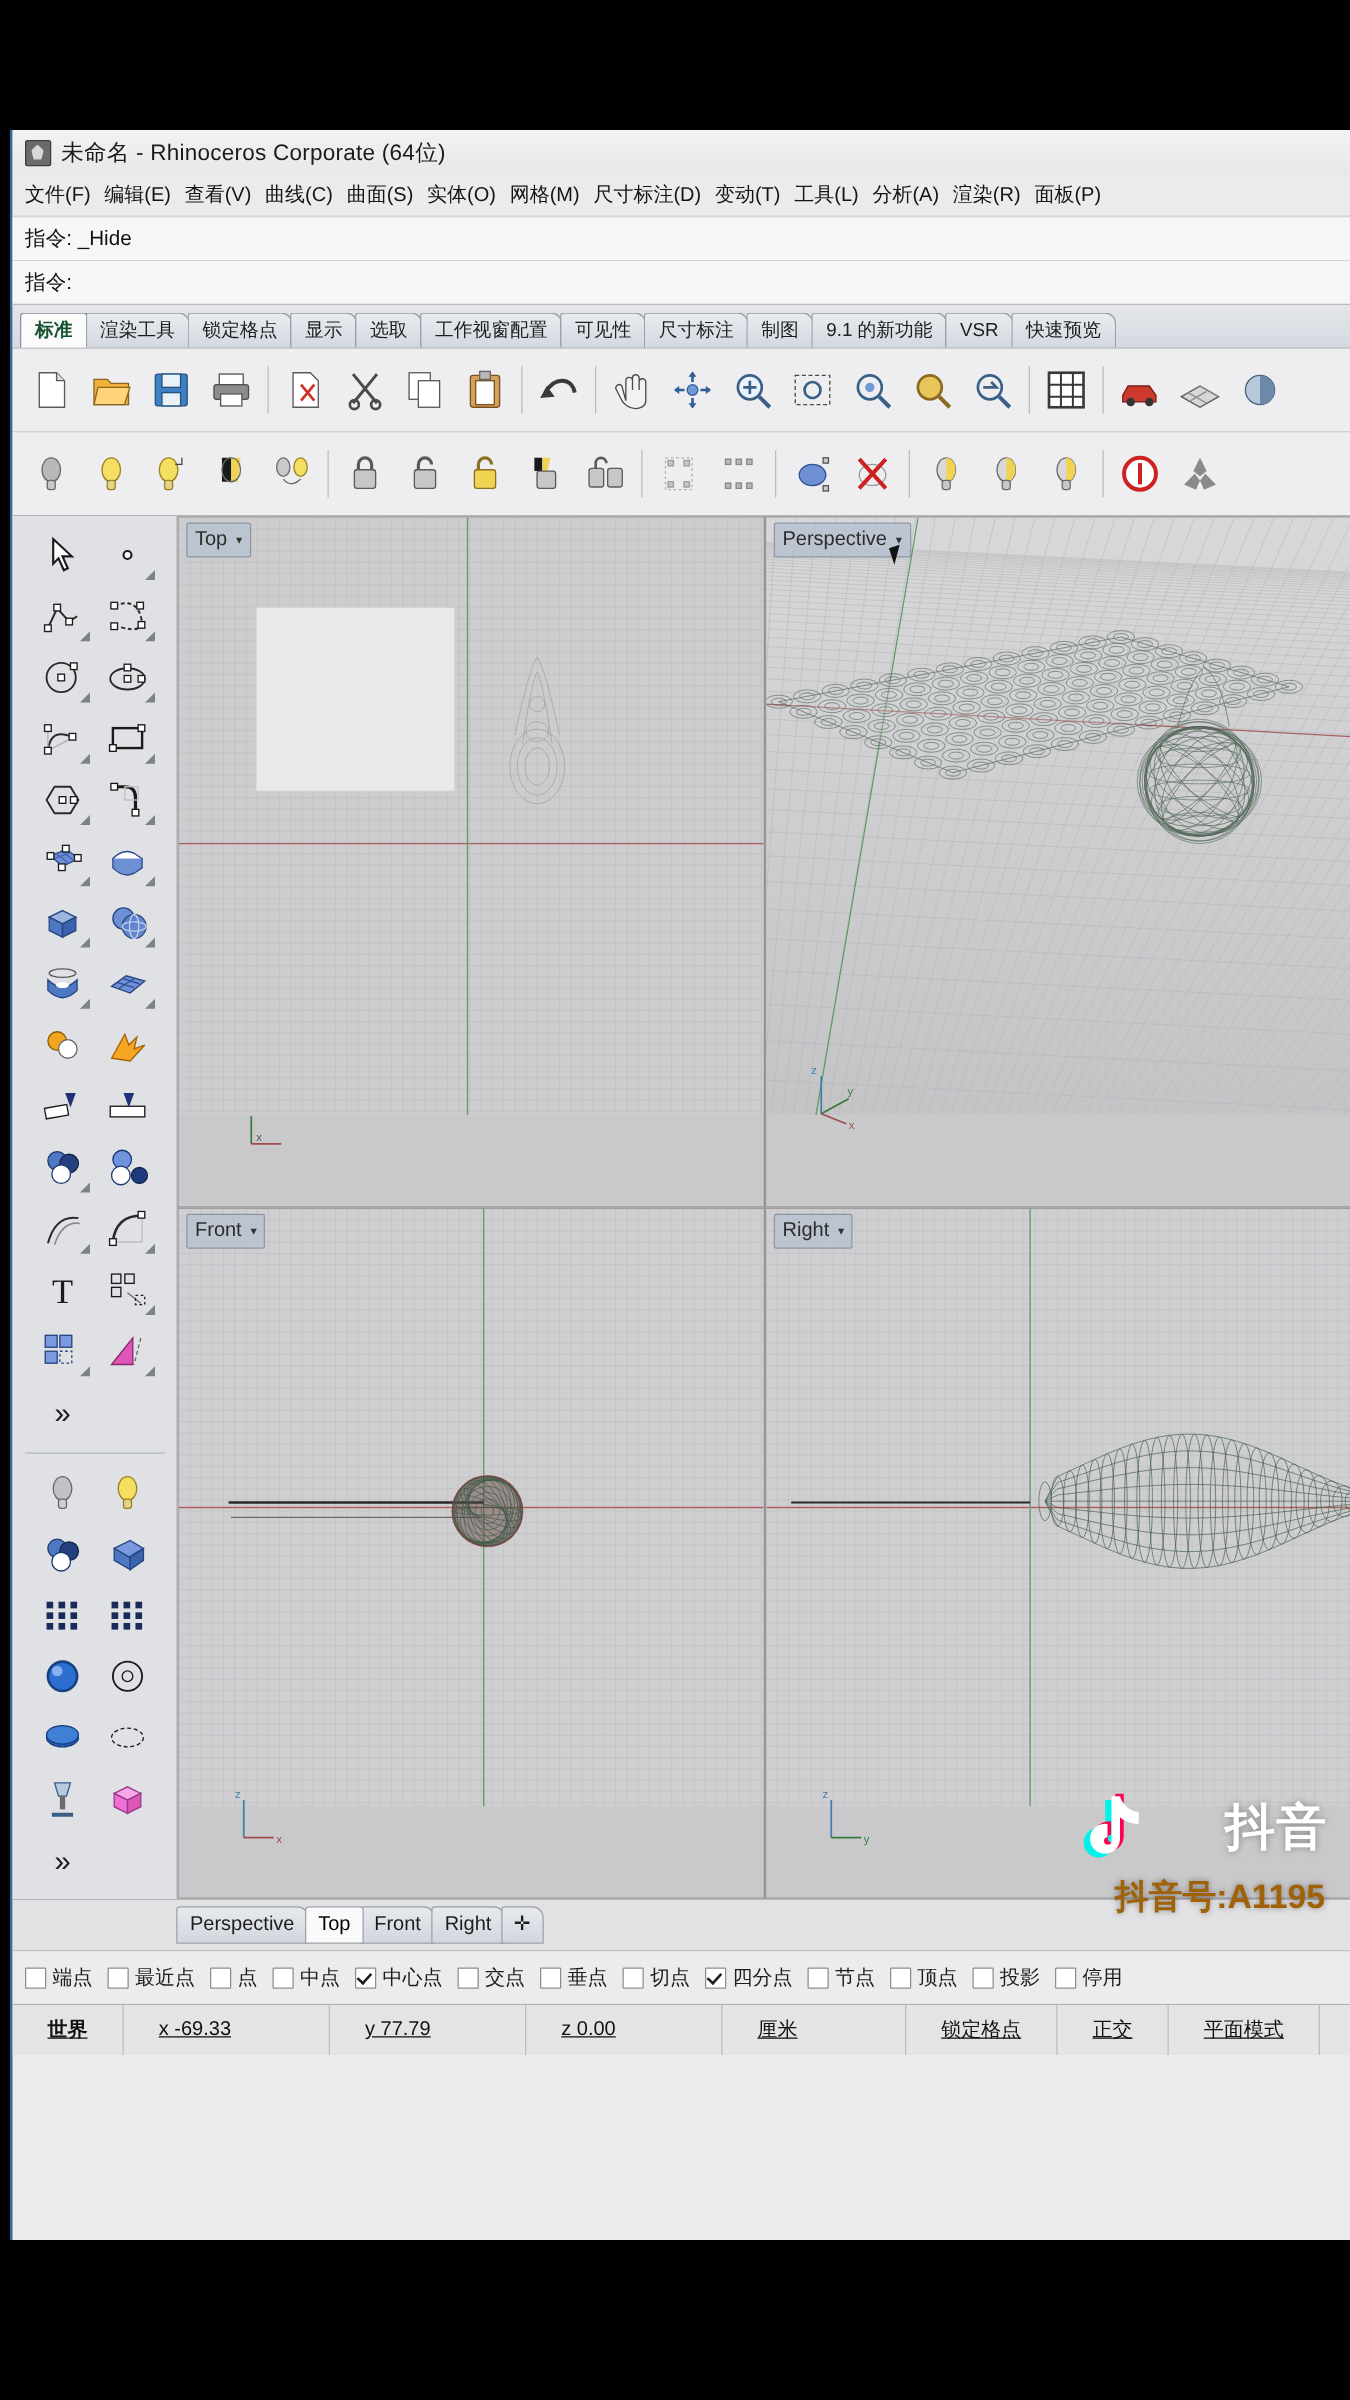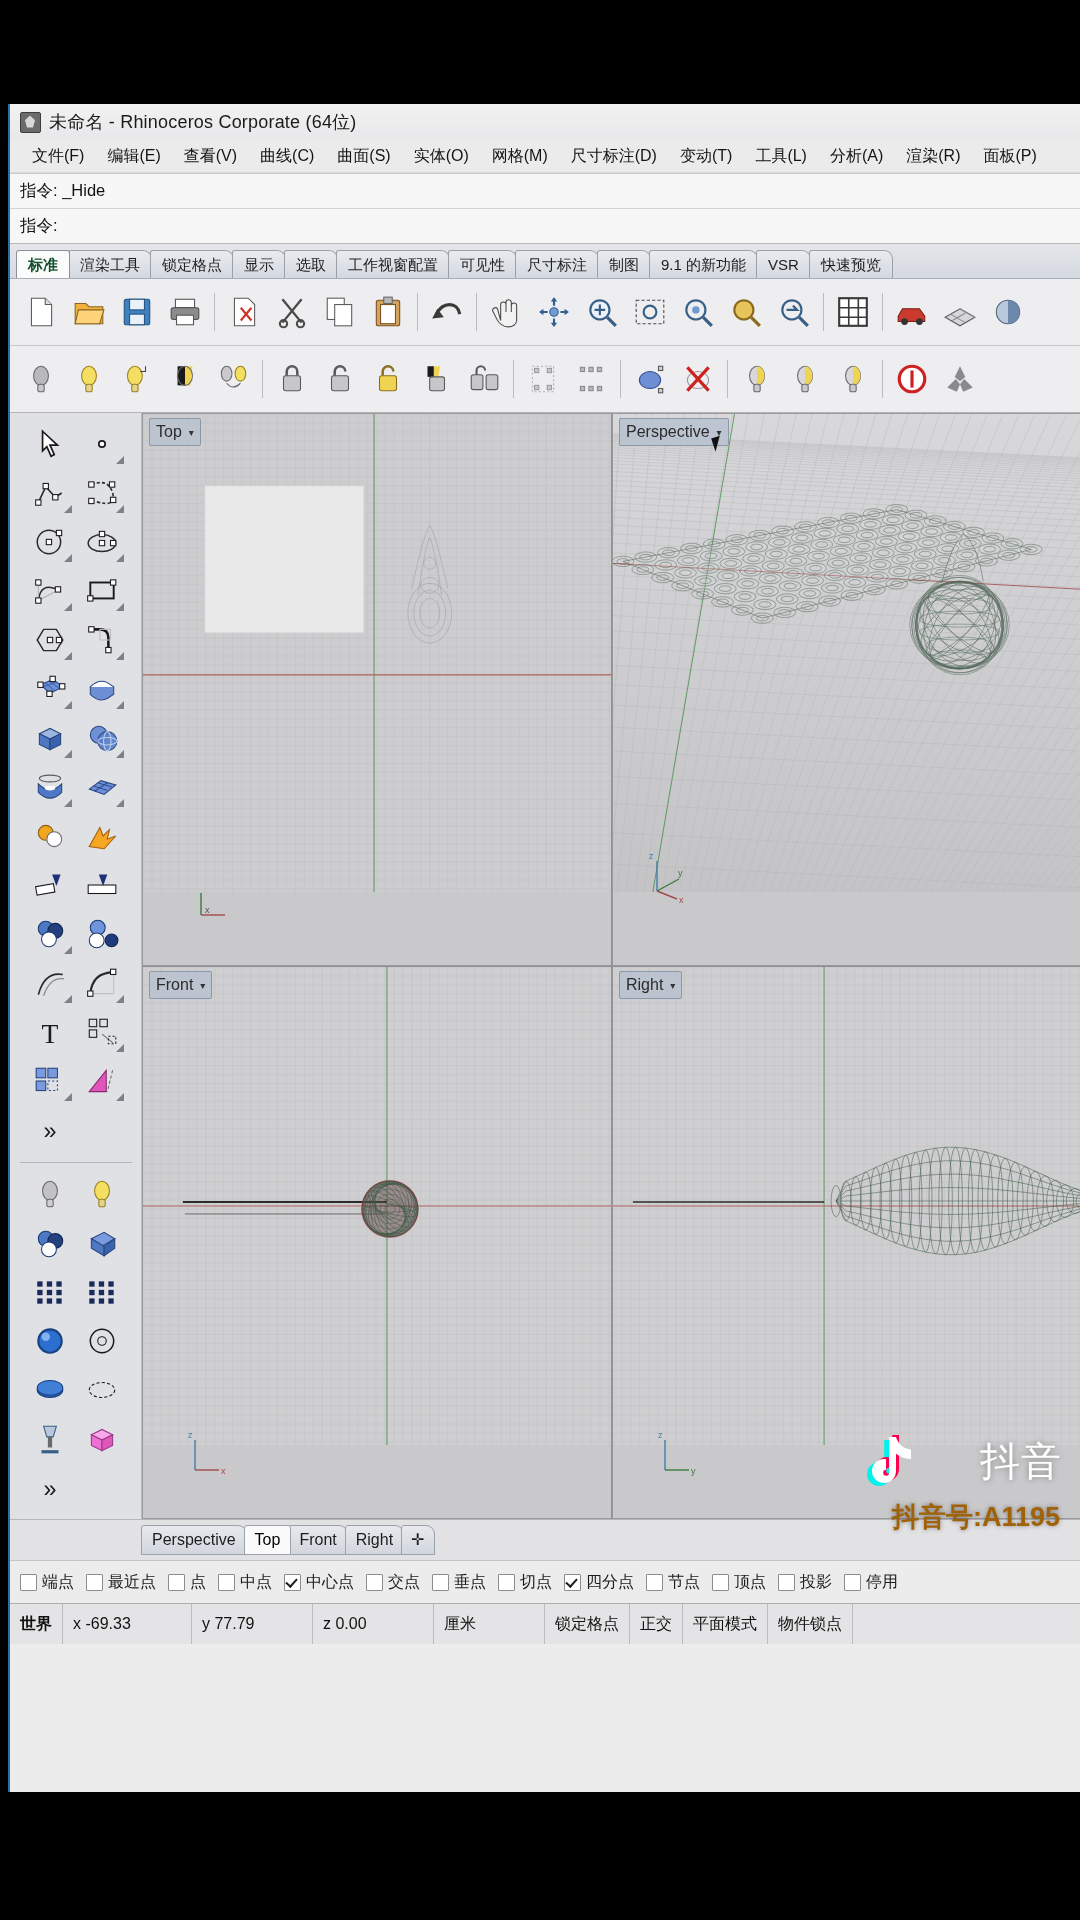--- a/index.html
+++ b/index.html
@@ -15,21 +15,21 @@
             background:linear-gradient(#f2f2f3,#e8e8ea);}
   .titlebar .ico{width:19px;height:19px;margin-right:8px;background:#6b6b6b;
       border:1px solid #3c3c3c;border-radius:2px;position:relative;flex:none;}
   .titlebar .ico:after{content:"";position:absolute;left:4px;top:3px;width:10px;height:12px;
       background:#d8d8d8;clip-path:polygon(50% 0,100% 40%,80% 100%,20% 100%,0 40%);}
   .titlebar .t{font-size:18px;color:#1b1b1b;letter-spacing:.2px;}
 
   
   .menubar{height:32px;display:flex;align-items:center;padding-left:10px;gap:0px;
            background:#ebebec;border-bottom:1px solid #dcdcdd;}
-  .menubar .m{font-size:16px;color:#141414;padding:2px 11px 2px 0;white-space:nowrap;cursor:default;margin-left:12px;}
+  .menubar .m{font-size:16px;color:#141414;padding:2px 11px 2px 0;white-space:nowrap;cursor:default;}
 
   
   .cmdwrap{background:#f6f6f7;border-top:1px solid #c9c9cb;}
   .cmdline{height:34px;display:flex;align-items:center;padding-left:10px;font-size:16.5px;color:#111;
            border-bottom:1px solid #d4d4d6;background:#f7f7f8;}
   .cmdline.second{border-bottom:1px solid #b9b9bc;}
 
   
   .tabstrip{height:34px;display:flex;align-items:flex-end;padding-left:6px;
             background:linear-gradient(#e4e6ea,#d5d9e0);border-bottom:1px solid #a9aeb6;}
@@ -87,29 +87,29 @@
          background:#ececed;border-top:1px solid #c4c4c7;overflow:hidden;position:relative;}
   .os{display:flex;align-items:center;margin-right:12px;white-space:nowrap;}
   .cb{width:15px;height:15px;border:1px solid #8d8d90;background:#fff;margin-right:5px;flex:none;
       position:relative;border-radius:1px;}
   .cb.on:after{content:"";position:absolute;left:3px;top:1px;width:5px;height:9px;
       border:solid #1d1d1d;border-width:0 2px 2px 0;transform:rotate(42deg);}
   .os span{font-size:16px;color:#1c1c1c;}
 
   
   .statusbar{height:40px;display:flex;align-items:stretch;background:#e4e4e6;border-top:1px solid #b0b0b3;}
-  .sb{display:flex;align-items:center;padding:0 10px;font-size:16px;color:#111;
-      border-right:1px solid #bcbcbf;white-space:nowrap;}
+  .sb{display:flex;align-items:center;padding:0 28px;font-size:16px;color:#111;
+      border-right:1px solid #bcbcbf;white-space:nowrap;text-decoration:underline;}
   .sb.b{font-weight:bold;}
   .swatch{width:16px;height:16px;background:#000;margin-right:6px;flex:none;}
 
   
   .wm{position:absolute;z-index:60;pointer-events:none;}
   #wm-logo{right:150px;top:1327px;}
-  #wm-txt{right:20px;top:1330px;font-size:40px;font-weight:normal;color:#fff;
+  #wm-txt{right:20px;top:1330px;font-size:40px;font-weight:bold;color:#fff;
           text-shadow:0 0 6px rgba(0,0,0,.35);letter-spacing:1px;}
   #wm-id{right:22px;top:1395px;font-size:27px;font-weight:bold;color:#a16207;
          text-shadow:0 0 5px rgba(0,0,0,.4);}
 
   .cursor{position:absolute;z-index:40;width:0;height:0;
      border-left:9px solid #111;border-right:5px solid transparent;border-bottom:14px solid transparent;
      transform:rotate(-18deg);}
 </style>
 </head>
 <body>

